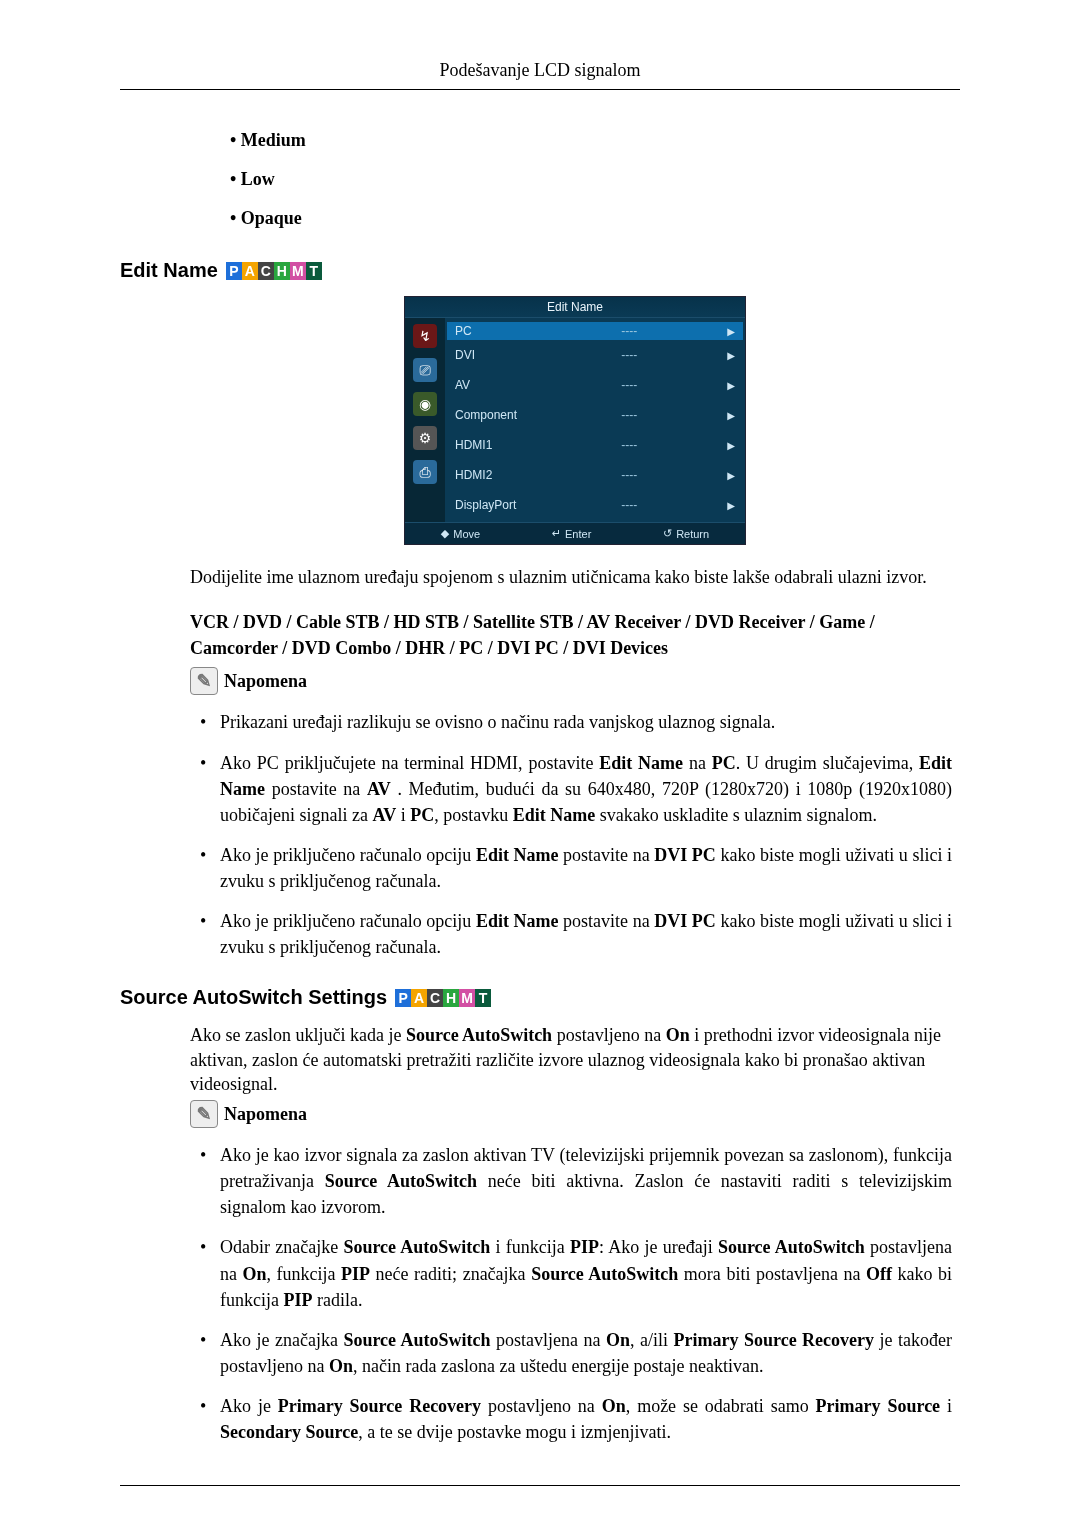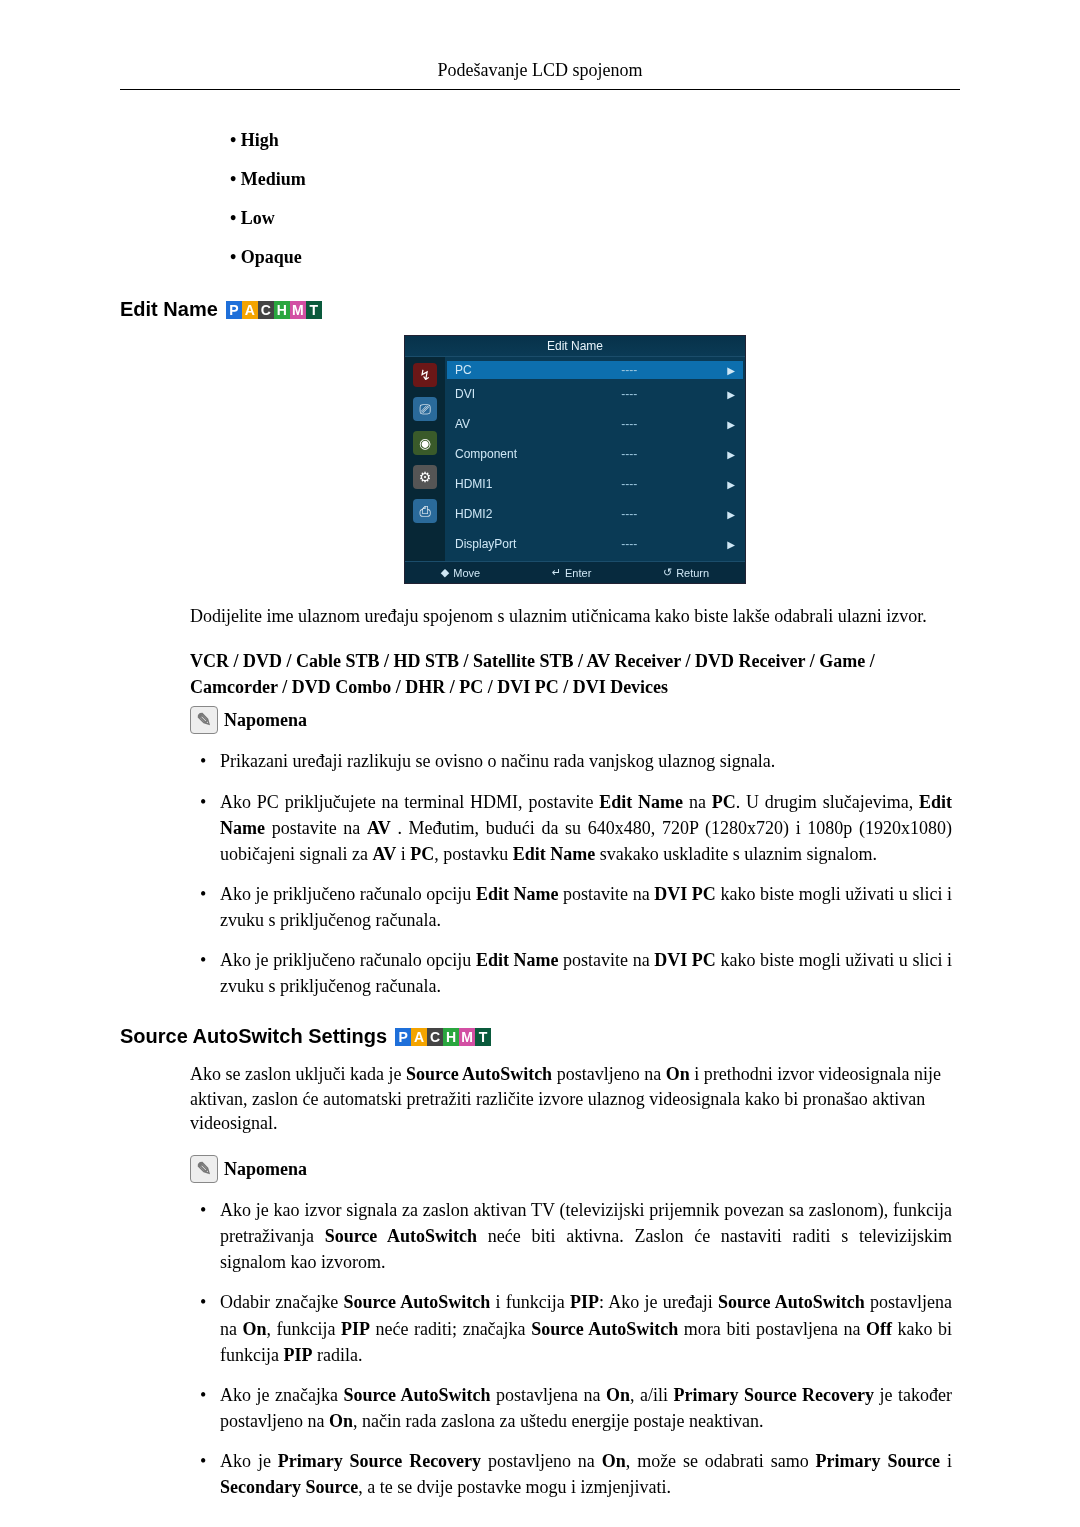--- a/index.html
+++ b/index.html
@@ -149,26 +149,25 @@
     content: "•";
     position: absolute;
     left: -20px;
   }
   b { font-weight: bold; }
 </style>
 </head>
 <body>
 
 <div class="page">
-  <div class="header-line">Podešavanje LCD spojenom</div>
+  <div class="header-line">Podešavanje LCD signalom</div>
   <hr class="top-rule">
 
   <div class="content">
     <ul class="first-list">
-      <li>High</li>
       <li>Medium</li>
       <li>Low</li>
       <li>Opaque</li>
     </ul>
 
     <div class="section-heading">
       <span>Edit Name</span>
       <span class="pachmt">
         <span class="p-P">P</span>
         <span class="p-A">A</span>
@@ -261,21 +260,21 @@
       <span class="pachmt">
         <span class="p-P">P</span>
         <span class="p-A">A</span>
         <span class="p-C">C</span>
         <span class="p-H">H</span>
         <span class="p-M">M</span>
         <span class="p-T">T</span>
       </span>
     </div>
 
-    <p class="body-text" style="margin-top:6px;margin-bottom:20px;">
+    <p class="body-text" style="margin-top:6px;margin-bottom:4px;">
       <span>Ako se zaslon uključi kada je </span><b>Source AutoSwitch</b><span> postavljeno na </span><b>On</b><span> i prethodni izvor videosignala nije aktivan, zaslon će automatski pretražiti različite izvore ulaznog videosignala kako bi pronašao aktivan videosignal.</span>
     </p>
 
     <div class="note-heading">
       <span class="note-icon">✎</span>
       <span>Napomena</span>
     </div>
 
     <ul class="bullets">
       <li>

